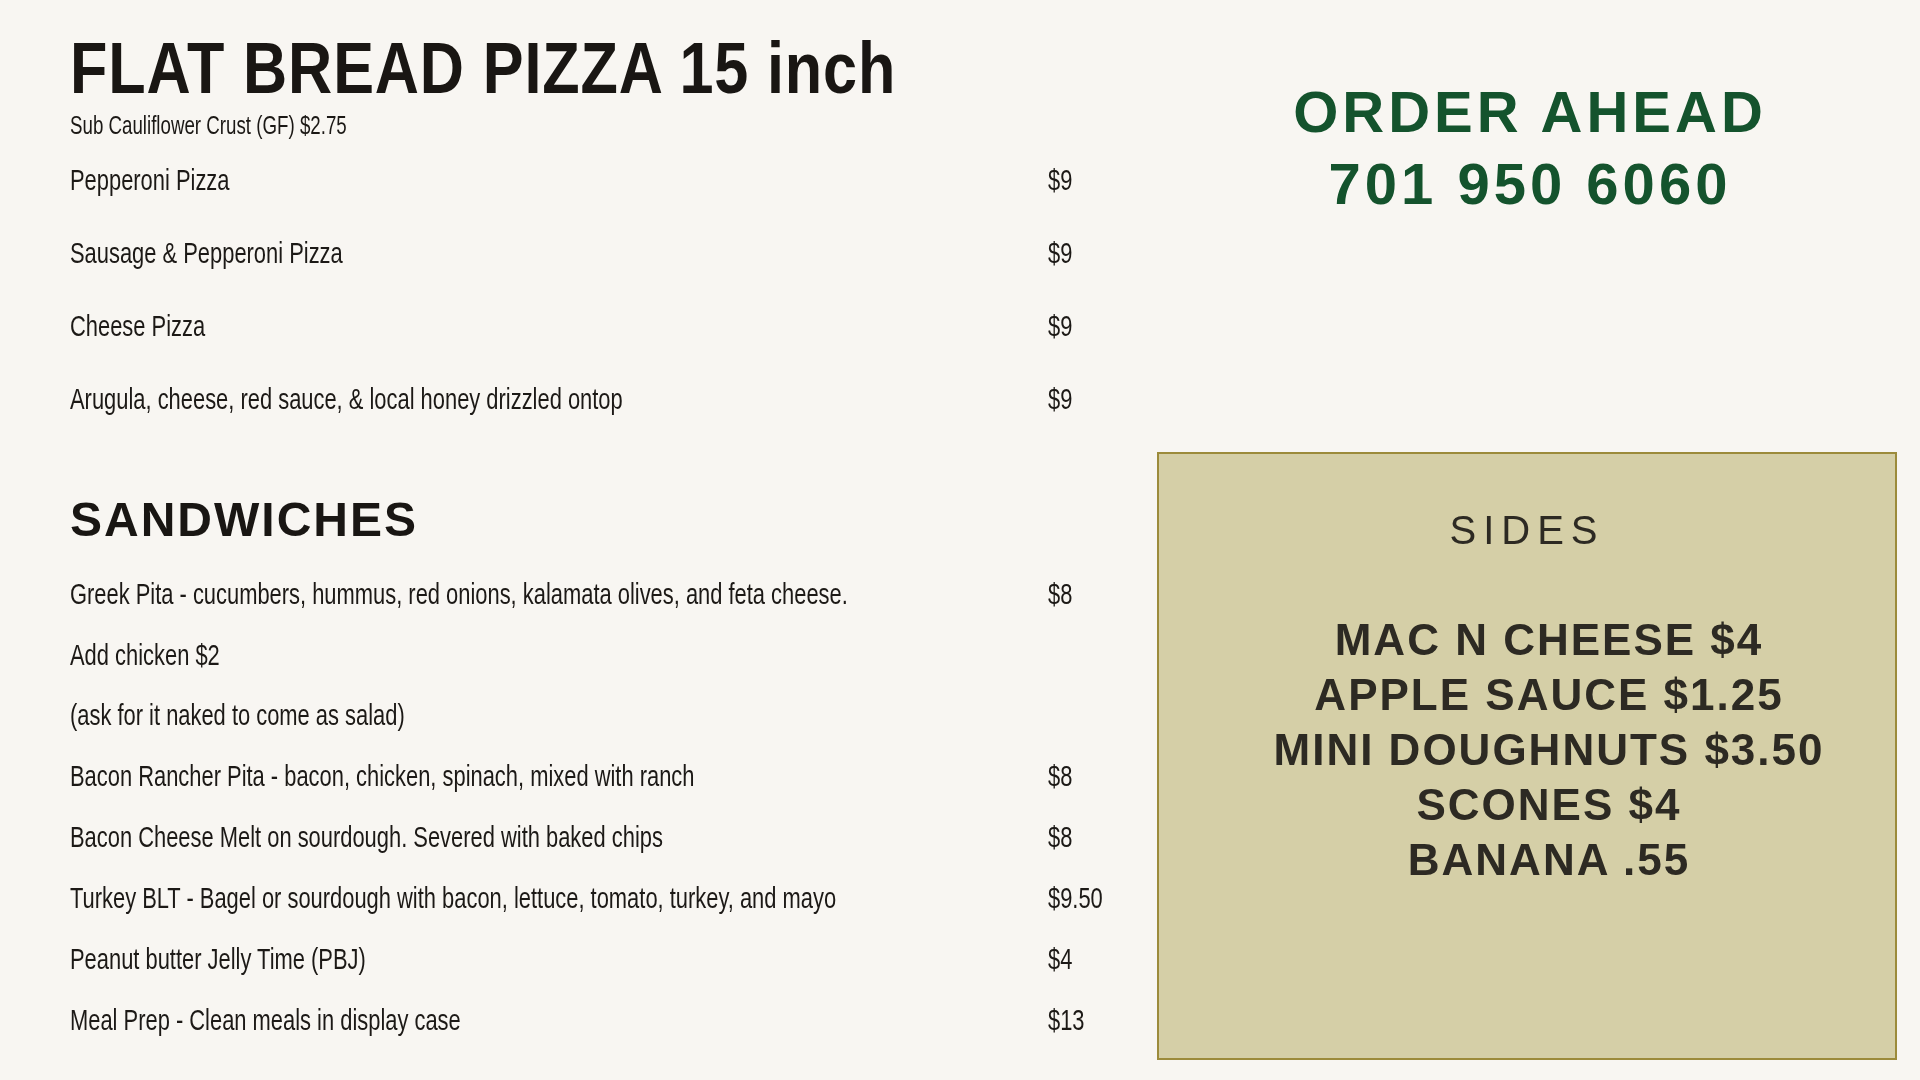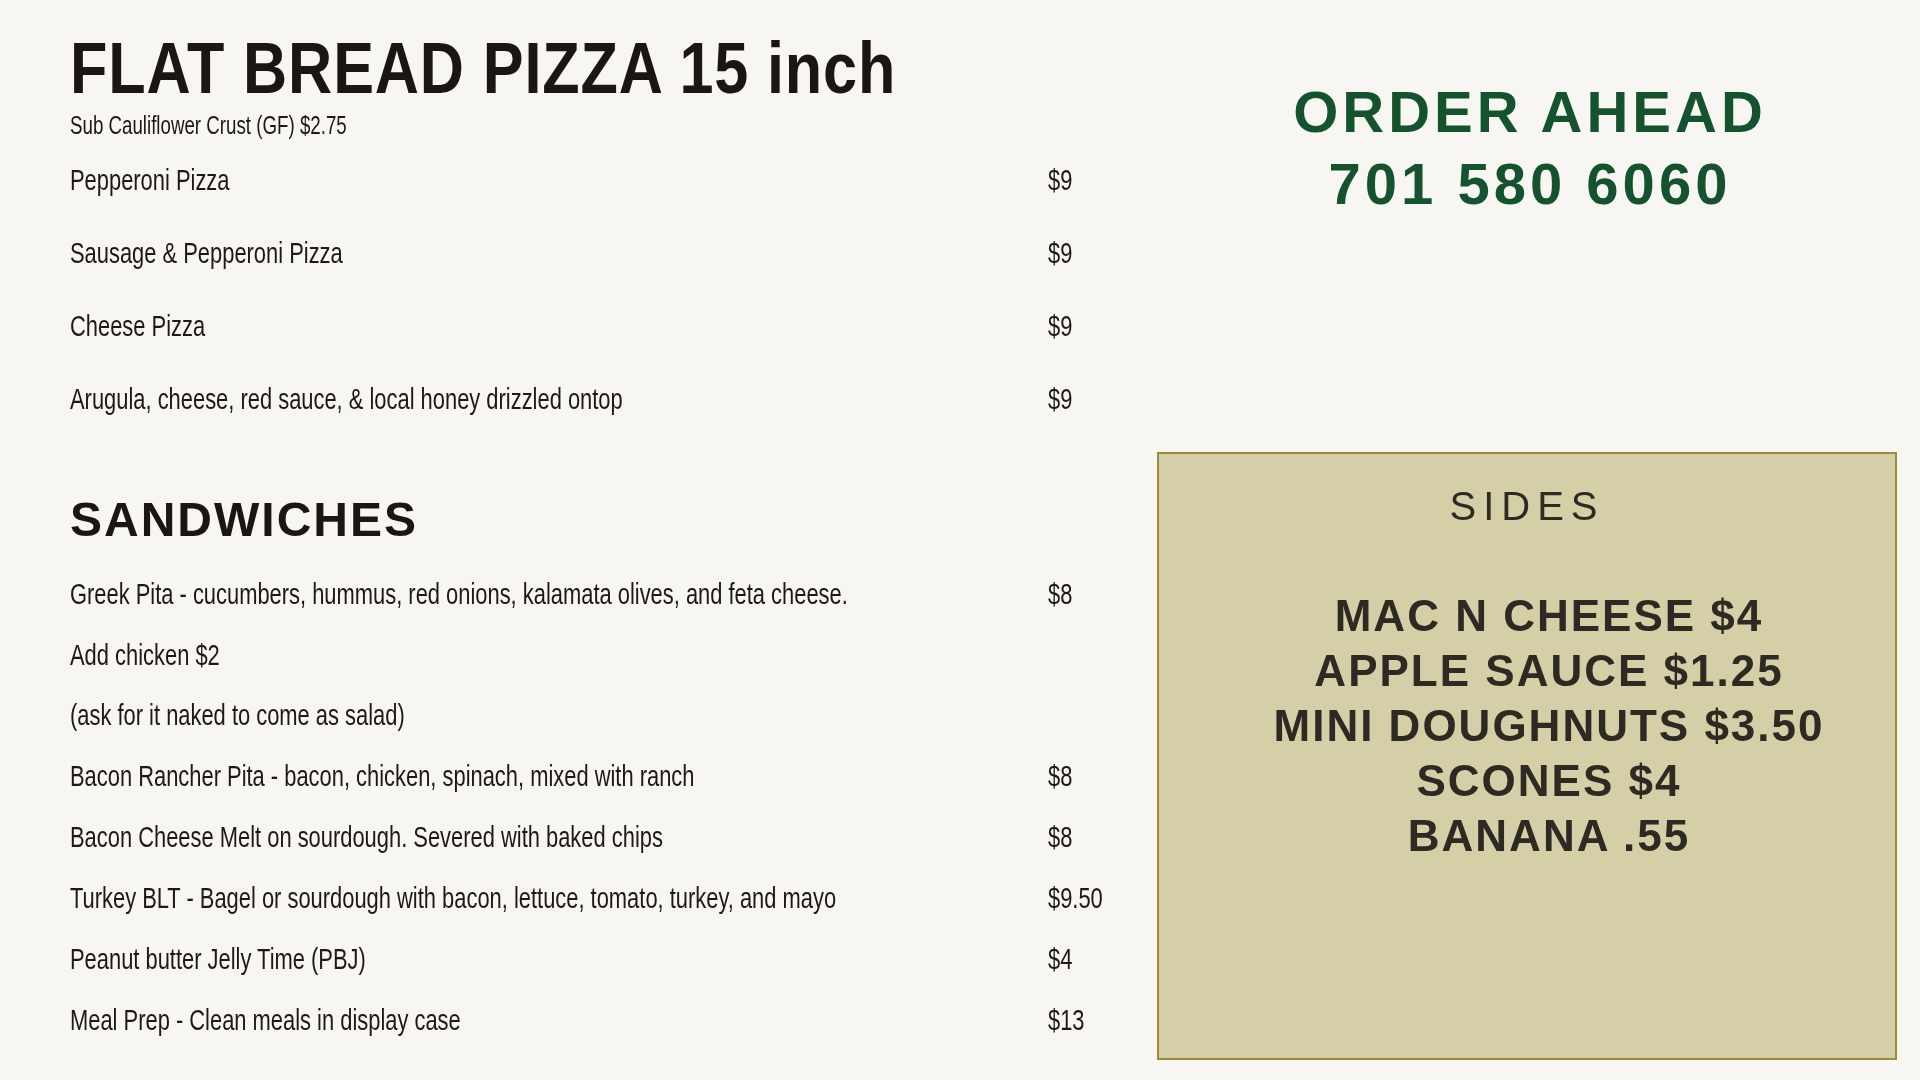--- a/index.html
+++ b/index.html
@@ -39,21 +39,21 @@
     position:absolute;left:1160px;top:76px;width:740px;
     text-align:center;font-weight:700;font-size:58px;line-height:72px;
     letter-spacing:4px;margin:0;white-space:nowrap;
   }
   .sides-box{
     position:absolute;left:1157px;top:452px;width:740px;height:608px;
     box-sizing:border-box;border:2px solid #9c8b3b;background:#d5cfa7;
     text-align:center;color:#2d2a23;
   }
   .sides-title{
-    margin:28px 0 0 0;font-size:40px;font-weight:400;letter-spacing:7px;line-height:48px;
+    margin:52px 0 0 0;font-size:40px;font-weight:400;letter-spacing:7px;line-height:48px;
   }
   .sides-list{margin:58px 0 0 0;padding:0;list-style:none;}
   .sides-list li{font-size:44px;font-weight:700;line-height:55px;letter-spacing:2px;padding-left:44px;}
 </style>
 </head>
 <body style="background: rgb(248, 246, 242);">
 
 <div class="left-col">
 
   <h1 class="section-title" id="pizza-title">FLAT BREAD PIZZA 15 inch</h1>
@@ -109,21 +109,21 @@
   </div>
   <div class="menu-row sw7">
     <span class="item-name">Meal Prep - Clean meals in display case</span>
     <span class="item-price">$13</span>
   </div>
 
 </div>
 
 <h2 class="order-ahead" style="color: #14532d;">
   <span style="display:block">ORDER AHEAD</span>
-  <span style="display:block">701 580 6060</span>
+  <span style="display:block">701 950 6060</span>
 </h2>
 
 <div class="sides-box" style="background: rgb(213, 207, 167); border-color: rgb(156, 139, 59);">
   <h3 class="sides-title">SIDES</h3>
   <ul class="sides-list">
     <li>MAC N CHEESE $4</li>
     <li>APPLE SAUCE $1.25</li>
     <li>MINI DOUGHNUTS $3.50</li>
     <li>SCONES $4</li>
     <li>BANANA .55</li>

